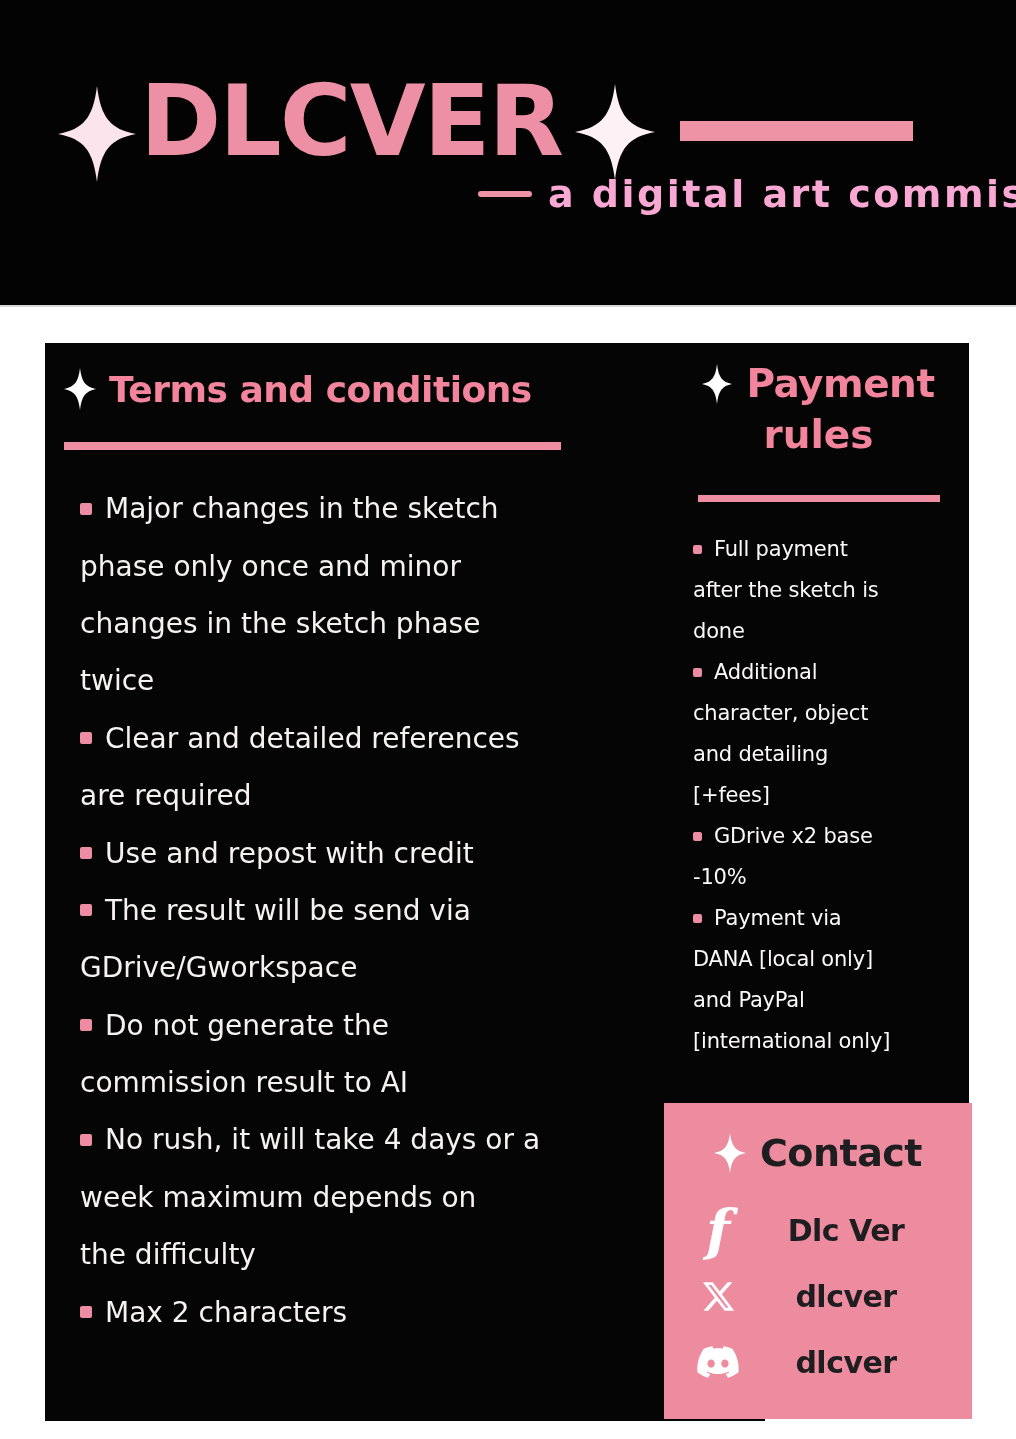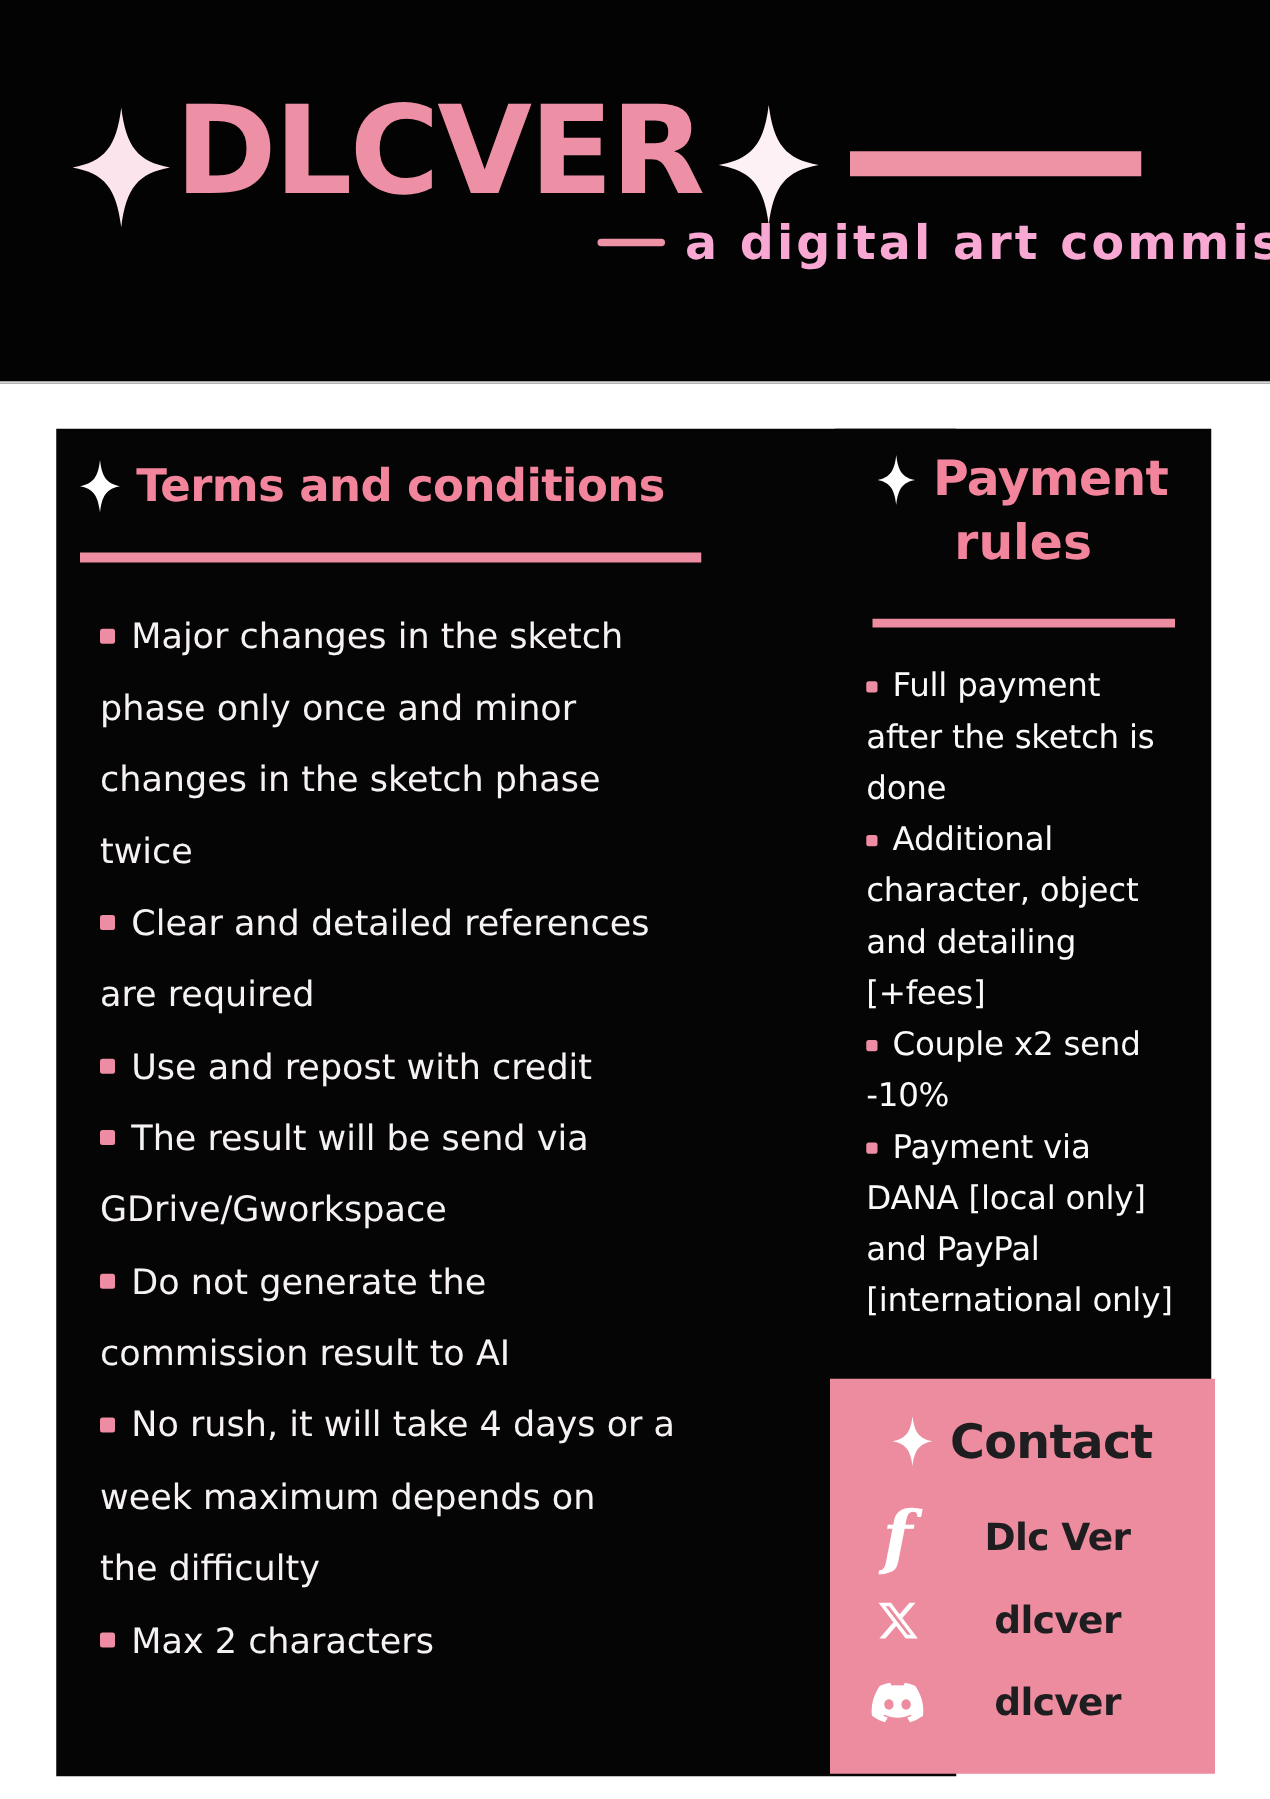--- a/index.html
+++ b/index.html
@@ -41,21 +41,21 @@
   .t-line{height:57.4px;font-size:28px;color:#F6F2F2;}
   .t-line .bullet{width:12px;height:12px;margin-right:13px;}
   
   .payment{left:668px;top:343px;width:301px;height:949px;padding-top:20px;}
   .pay-title-row{display:flex;align-items:center;justify-content:center;gap:14px;}
   .pay-title-row .spark{width:30px;height:40px;color:#ffffff;flex:none;}
   .pay-title-row .panel-title-text{font-size:39px;line-height:1.1;}
   .pay-title2{margin:8px 0 0;text-align:center;font-size:39px;font-weight:700;color:#F2849C;line-height:1.1;}
   .pay-rule{width:242px;height:7px;margin:38px auto 0;}
   .pay-lines{margin:27px 0 0 25px;}
-  .p-line{height:41px;font-size:26px;letter-spacing:-0.2px;color:#FBF9FA;}
+  .p-line{height:41px;font-size:21px;letter-spacing:-0.2px;color:#FBF9FA;}
   .p-line .bullet{width:9px;height:9px;margin-right:12px;}
   
   .contact{position:absolute;left:664px;top:1103px;width:308px;height:316px;background:#ED8C9F;box-sizing:border-box;}
   .contact-title-row{display:flex;align-items:center;justify-content:center;gap:14px;margin-top:28px;}
   .contact-title-row .spark{width:32px;height:40px;color:#ffffff;flex:none;}
   .contact-title-text{margin:0;font-size:38px;font-weight:700;color:#1E1D1F;letter-spacing:-0.5px;}
   .contact-rows{margin-top:22px;}
   .c-row{height:66px;display:flex;align-items:center;padding-left:26px;}
   .c-icon{width:56px;flex:none;display:flex;justify-content:center;align-items:center;color:#ffffff;line-height:0;}
   .c-icon svg{display:block;}
@@ -219,21 +219,21 @@
           <span class="line-text">and detailing</span>
         </div>
 
         <div class="line p-line">
 
           <span class="line-text">[+fees]</span>
         </div>
 
         <div class="line p-line">
           <span class="bullet"></span>
-          <span class="line-text">Couple x2 send</span>
+          <span class="line-text">GDrive x2 base</span>
         </div>
 
         <div class="line p-line">
 
           <span class="line-text">-10%</span>
         </div>
 
         <div class="line p-line">
           <span class="bullet"></span>
           <span class="line-text">Payment via</span>

